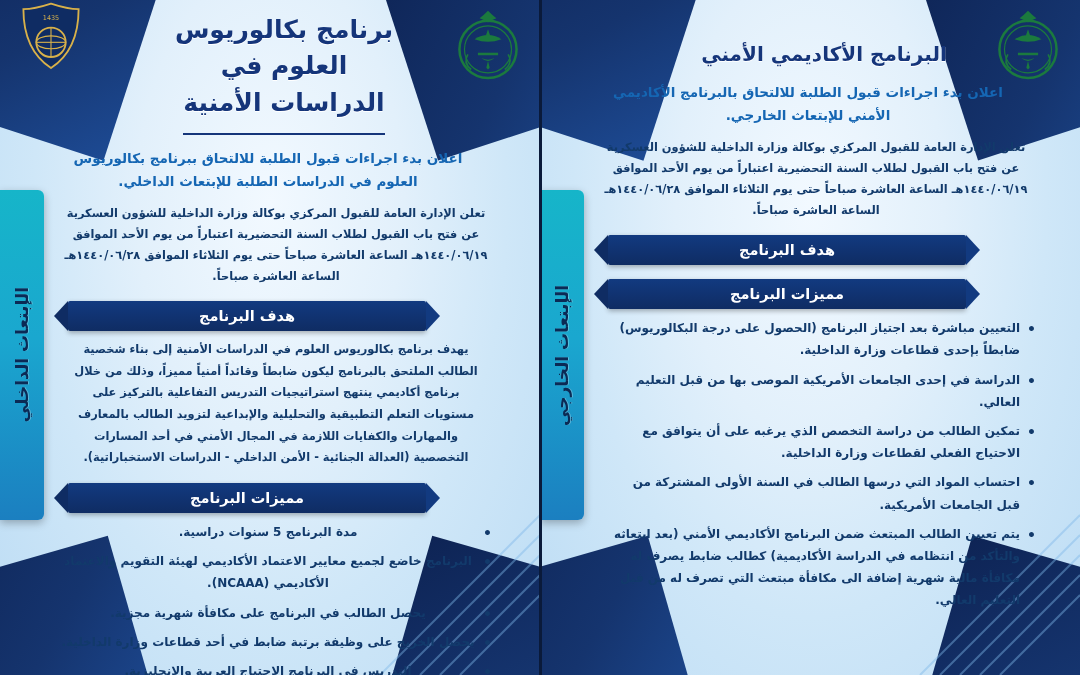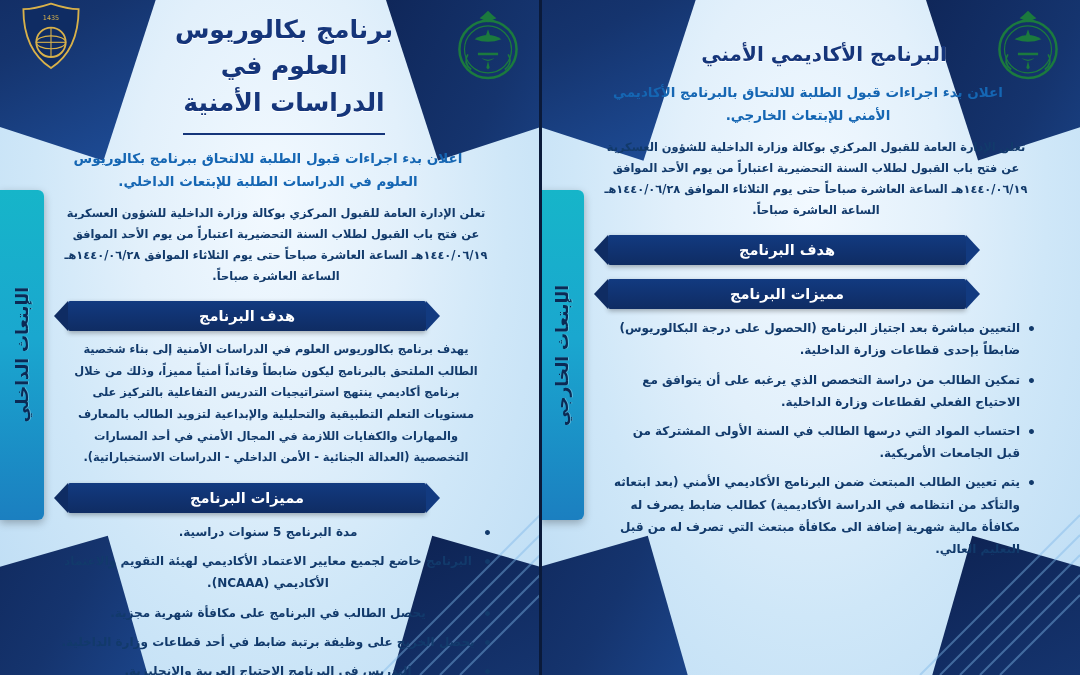--- a/index.html
+++ b/index.html
@@ -270,20 +270,21 @@
       <div class="content">
         <div class="poster-title single">البرنامج الأكاديمي الأمني</div>
         <div class="subtitle">اعلان بدء اجراءات قبول الطلبة للالتحاق بالبرنامج الأكاديمي الأمني للإبتعاث الخارجي.</div>
         <div class="intro">تعلن الإدارة العامة للقبول المركزي بوكالة وزارة الداخلية للشؤون العسكرية عن فتح باب القبول لطلاب السنة التحضيرية اعتباراً من يوم الأحد الموافق ١٤٤٠/٠٦/١٩هـ الساعة العاشرة صباحاً حتى يوم الثلاثاء الموافق ١٤٤٠/٠٦/٢٨هـ الساعة العاشرة صباحاً.</div>
 
         <div class="banner">هدف البرنامج</div>
 
         <div class="banner">مميزات البرنامج</div>
         <ul class="features">
           <li>التعيين مباشرة بعد اجتياز البرنامج (الحصول على درجة البكالوريوس) ضابطاً بإحدى قطاعات وزارة الداخلية.</li>
+          <li>الدراسة في إحدى الجامعات الأمريكية الموصى بها من قبل التعليم العالي.</li>
           <li>تمكين الطالب من دراسة التخصص الذي يرغبه على أن يتوافق مع الاحتياج الفعلي لقطاعات وزارة الداخلية.</li>
           <li>احتساب المواد التي درسها الطالب في السنة الأولى المشتركة من قبل الجامعات الأمريكية.</li>
           <li>يتم تعيين الطالب المبتعث ضمن البرنامج الأكاديمي الأمني (بعد ابتعاثه والتأكد من انتظامه في الدراسة الأكاديمية) كطالب ضابط يصرف له مكافأة مالية شهرية إضافة الى مكافأة مبتعث التي تصرف له من قبل التعليم العالي.</li>
 
         </ul>
       </div>
     </div>
   </div>
 
   <div class="poster left">

